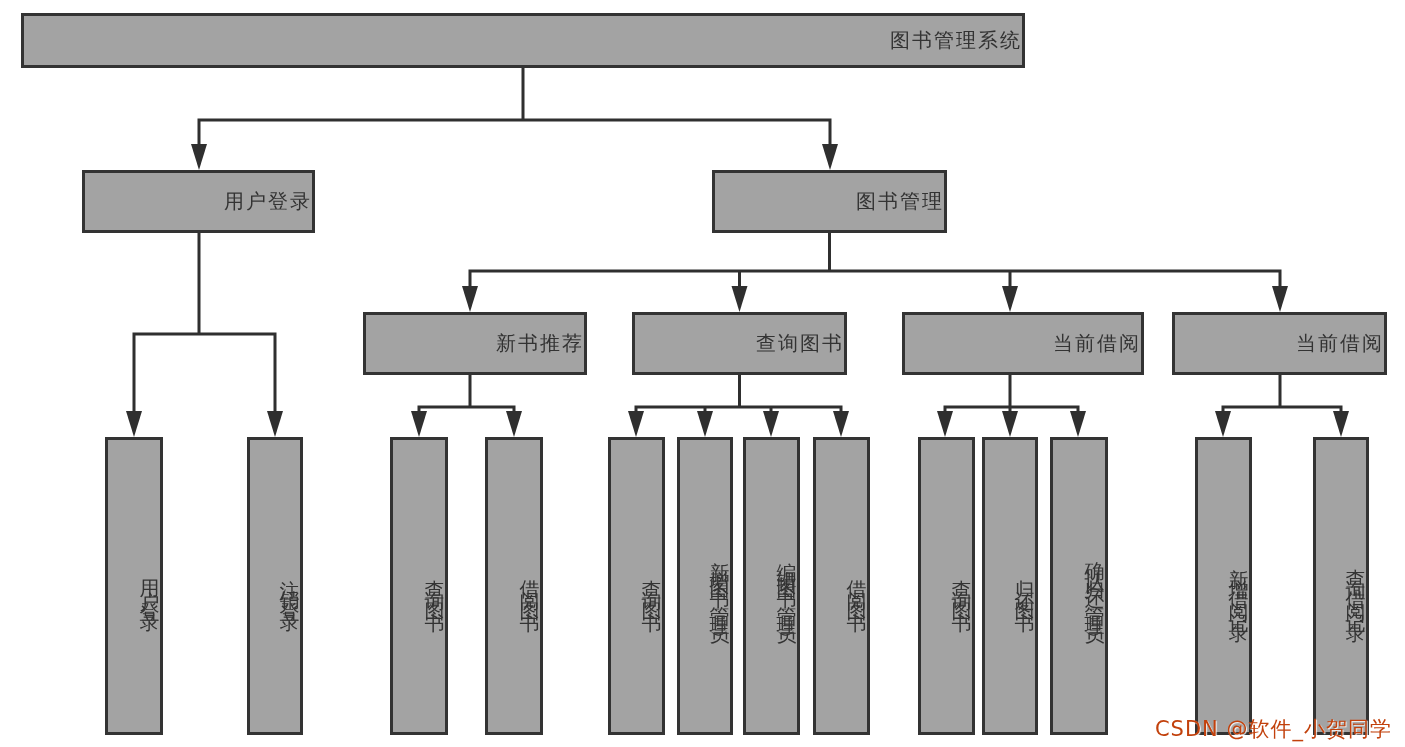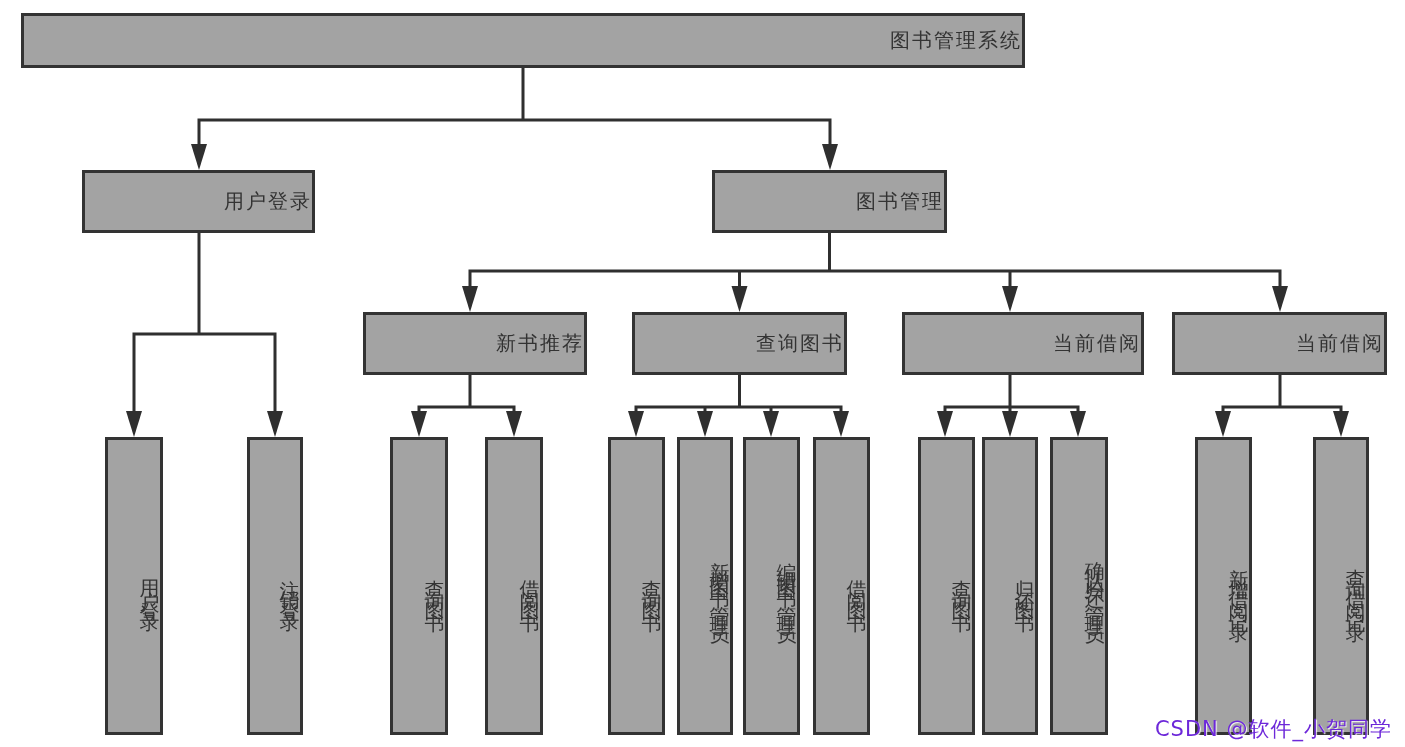--- a/index.html
+++ b/index.html
@@ -33,21 +33,21 @@
   }
   .vlbl.tight{letter-spacing:9px;}
   svg.connectors{
     position:absolute;left:0;top:0;z-index:1;
     pointer-events:none;
   }
   .watermark{
     position:absolute;
     right:13px;bottom:4px;
     font-size:21px;
-    color:#6d28d9;
+    color:#c2410c;
     letter-spacing:1px;
     text-shadow:1px 1px 1px rgba(255,255,255,0.95);
     z-index:5;
     white-space:nowrap;
     text-align:center;
   }
 </style>
 </head>
 <body>
 

